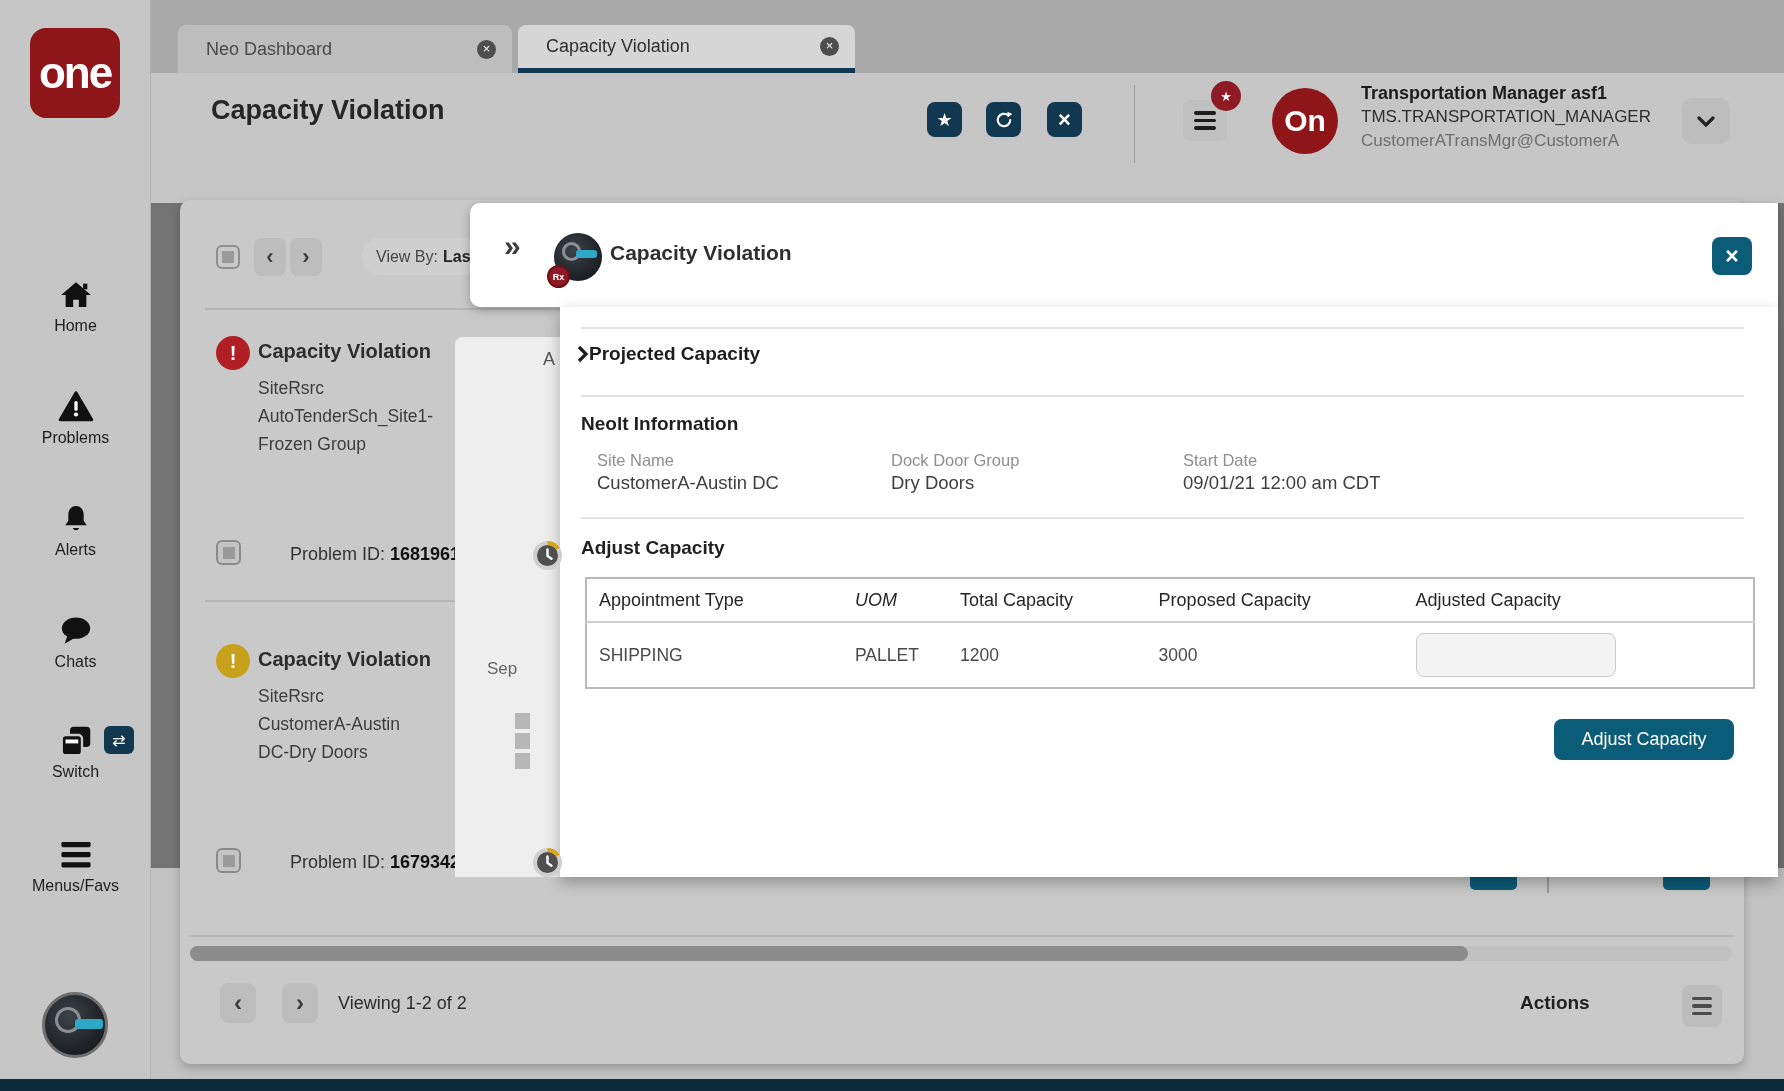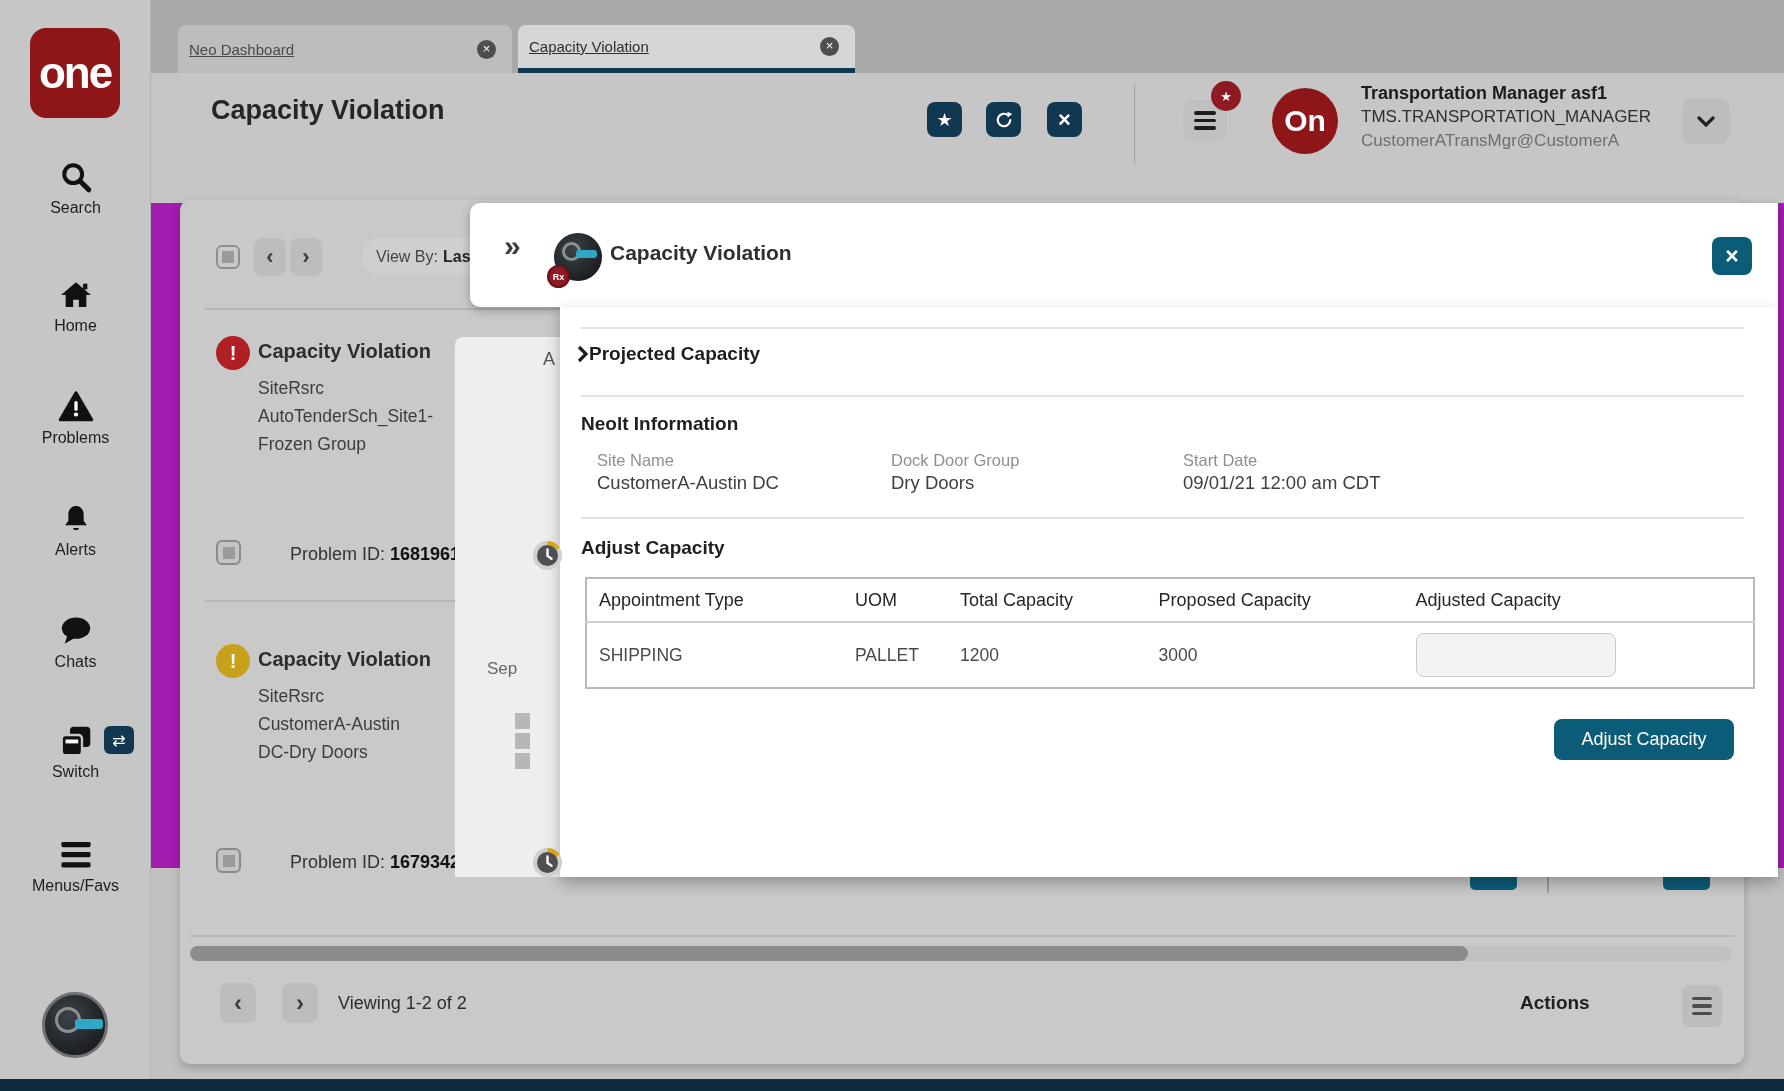--- a/index.html
+++ b/index.html
@@ -1,18 +1,18 @@
 <!DOCTYPE html>
 <html><head>
 <meta charset="utf-8">
 <style>
   * { margin:0; padding:0; box-sizing:border-box; }
   html,body { width:1784px; height:1091px; overflow:hidden; background:#c2c2c2;
     font-family:"Liberation Sans", sans-serif; }
-  .screen { position:relative; width:1784px; height:868px; background:#a21caf; }
+  .screen { position:relative; width:1784px; height:868px; background:#737373; }
   .abs { position:absolute; }
 
   
   .sidebar { left:0; top:0; width:151px; height:1091px; background:#c6c6c6;
     border-right:1px solid #b2b2b2; z-index:4; }
   .logo { left:30px; top:28px; width:90px; height:90px; background:#8e1518; border-radius:16px;
     display:flex; align-items:center; justify-content:center; color:#fff; font-size:44px;
     font-weight:bold; letter-spacing:-2px; }
   .side-item { left:0; width:151px; text-align:center; color:#1e1e1e; cursor:pointer; }
   .side-item .ic { height:38px; display:flex; align-items:center; justify-content:center; }
@@ -27,21 +27,21 @@
   .side-robot { left:42px; top:992px; width:66px; height:66px; border:3px solid #6f6f6f; }
   .side-robot .visor { left:30px; top:24px; width:28px; height:10px; }
   .side-robot .ring { left:10px; top:12px; width:26px; height:26px; }
 
   
   .topstrip { left:151px; top:0; width:1633px; height:73px; background:#a9a9a9; }
   .tab { top:25px; height:48px; border-radius:8px 8px 0 0; display:flex; align-items:center;
     cursor:pointer; }
   .tab1 { left:178px; width:334px; background:#bdbdbd; }
   .tab2 { left:518px; width:337px; background:#d6d6d6; border-bottom:5px solid #123750; }
-  .tab .t-lbl { margin-left:11px; font-size:15px; color:#4a4a4a; flex:1;text-decoration:underline; }
+  .tab .t-lbl { margin-left:28px; font-size:18px; color:#4a4a4a; flex:1; }
   .tab2 .t-lbl { color:#2f2f2f; }
   .tab-close { width:19px; height:19px; border-radius:50%; background:#4e4e4e; color:#fff;
     font-size:13px; line-height:18px; text-align:center; margin-right:16px; cursor:pointer; }
 
   
   .pageheader { left:151px; top:73px; width:1633px; height:130px; background:#c6c6c6; }
   .page-title { left:60px; top:22px; font-size:27px; font-weight:bold; color:#262626; }
   .tool-btn { width:35px; height:35px; background:#123750; border-radius:8px; color:#fff;
     display:flex; align-items:center; justify-content:center; cursor:pointer; top:29px; }
   .hdr-divider { left:983px; top:12px; width:1px; height:78px; background:#9e9e9e; }
@@ -127,46 +127,37 @@
   .field { position:absolute; top:0; }
   .f1 { left:37px; } .f2 { left:331px; } .f3 { left:623px; }
   .field .f-lbl { font-size:16.5px; color:#8f8f8f; }
   .field .f-val { font-size:18.5px; color:#3f3f3f; margin-top:2px; }
   .adj-head { margin-top:18px; }
   table.cap { margin:18px 23px 0 25px; width:1170px; border-collapse:collapse;
     border:2px solid #b9b9b9; }
   table.cap th { font-size:18px; font-weight:normal; color:#262626; text-align:left;
     height:44px; padding-left:12px; border-bottom:2px solid #cfcfcf; }
   table.cap td { font-size:17.5px; color:#4a4a4a; height:66px; padding-left:12px; vertical-align:middle; }
-  .c1{width:22%;} .c2{width:9%;} .c3{width:17%;} .c4{width:22%;} .c5{width:30%;}
+  .c1{width:22%;} .c2{width:9%;font-style:italic;} .c3{width:17%;} .c4{width:22%;} .c5{width:30%;}
   .adj-input { width:200px; height:44px; border:1px solid #c9c9c9; border-radius:8px; background:#f3f3f3; }
   .submit-btn { display:block; margin:30px 44px 0 auto; width:180px; height:41px; background:#0b5c78;
     border:none; border-radius:8px; color:#fff; font-size:18px; font-family:inherit; cursor:pointer; }
 
   .bottom-bar { left:0; top:1079px; width:1784px; height:12px; background:#0e2a3d; z-index:6; }
 </style>
 </head>
 <body>
 
 <div class="screen">
 
   <div class="abs bottom-bar"></div>
 
   <div class="abs sidebar">
     <div class="abs logo">one</div>
 
-    <div class="abs side-item" style="top:158px">
-      <div class="ic">
-        <svg width="34" height="34" viewBox="0 0 24 24">
-            <circle cx="10" cy="10" r="6.3" fill="none" stroke="#111" stroke-width="2.8"></circle>
-            <line x1="14.8" y1="14.8" x2="21" y2="21" stroke="#111" stroke-width="3.6" stroke-linecap="round"></line>
-          </svg>
-      </div>
-      <div class="lbl">Search</div>
-    </div>
 
     <div class="abs side-item" style="top:276px">
       <div class="ic">
         <svg width="36" height="34" viewBox="0 0 24 24">
             <path d="M12 3 L1.5 12 h3.2 v8.5 h5.3 v-5.2 h4 v5.2 h5.3 V12 h3.2 Z" fill="#111"></path>
             <rect x="17" y="4" width="3" height="4" fill="#111"></rect>
           </svg>
       </div>
       <div class="lbl">Home</div>
     </div>

